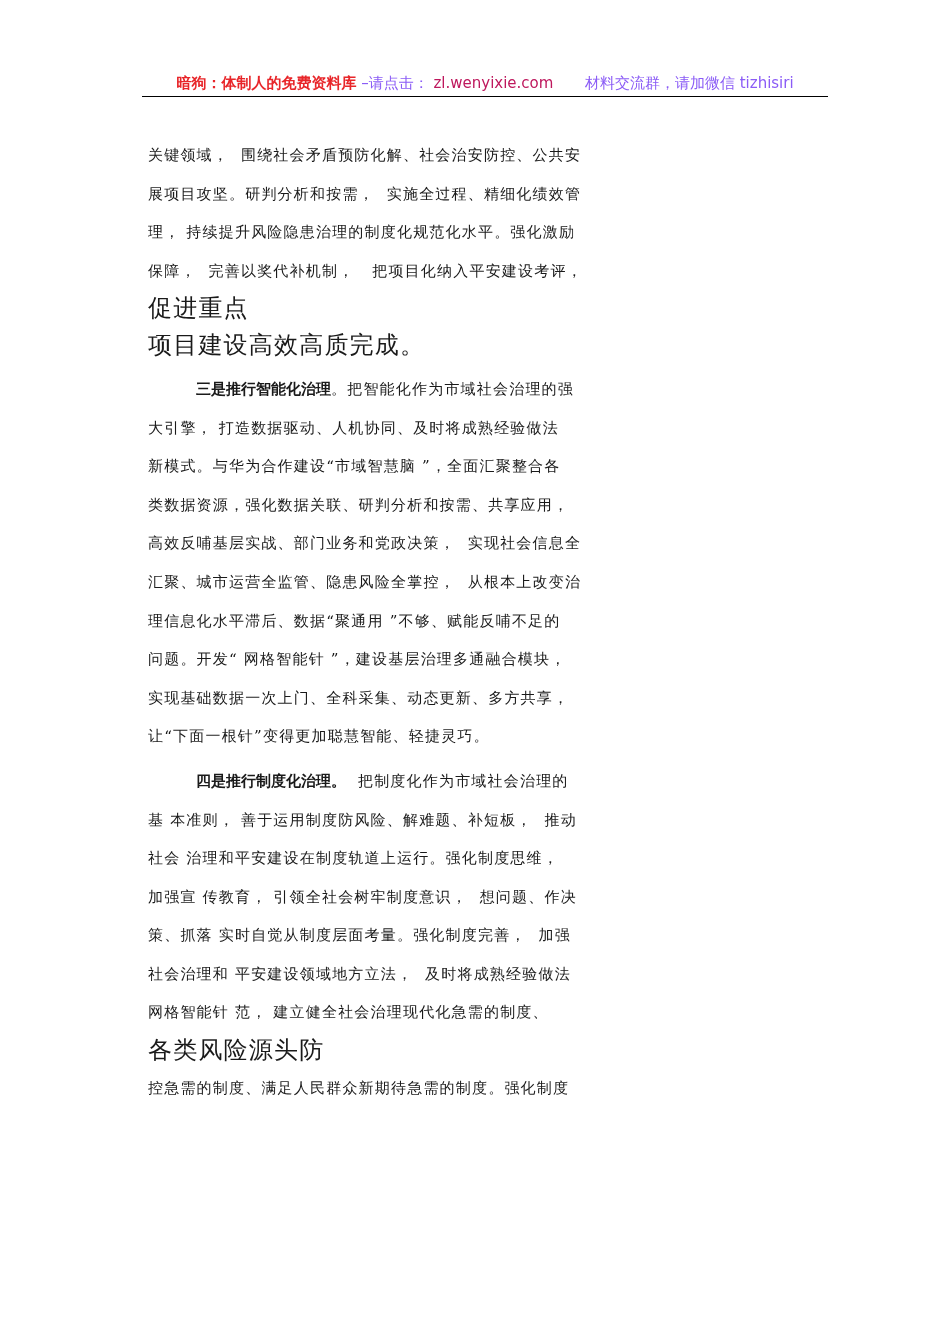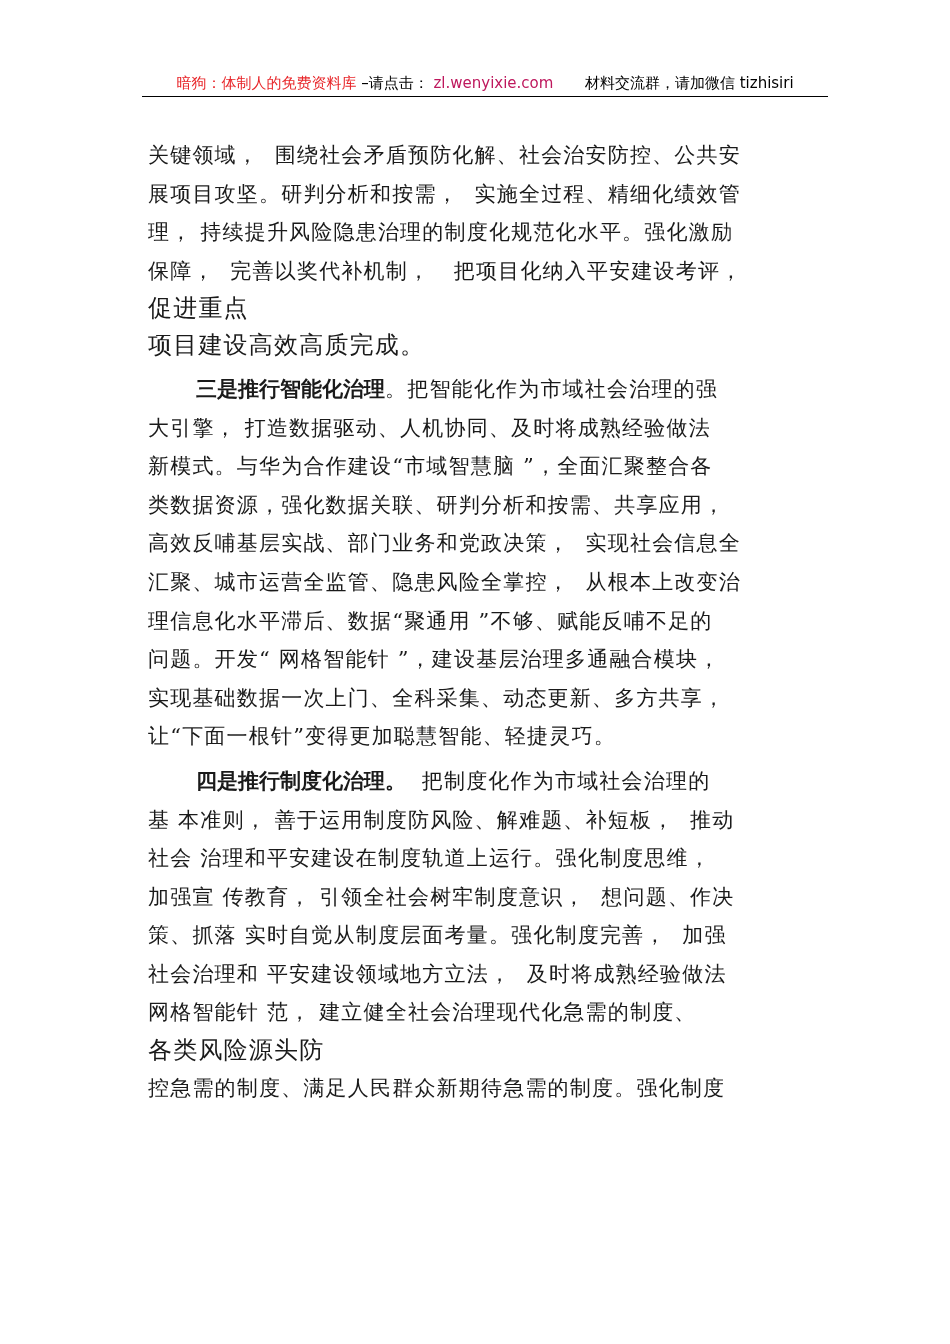--- a/index.html
+++ b/index.html
@@ -1,26 +1,26 @@
 <!DOCTYPE html>
 <html><head>
 <meta charset="utf-8">
 <style>
   html, body { margin: 0; padding: 0; background: #ffffff; }
   body { width: 950px; height: 1344px; position: relative; overflow: hidden;
          font-family: "DejaVu Serif", "Liberation Serif", serif; color: #1a1a1a; }
   .header { position: absolute; left: 142px; top: 72px; width: 686px; height: 24px;
             border-bottom: 1.5px solid #000; font-family: "DejaVu Sans", "Liberation Sans", sans-serif;
             font-size: 15px; white-space: nowrap; text-align: center; line-height: 22px; }
-  .header .red { color: #e8262a; }
-  .header .dark { color: #000000; }
+  .header .red { color: #e8262a; font-weight: bold; }
+  .header .dark { color: #8b5cf6; }
   .header .blue { color: #be185d; }
   .header .gap { display: inline-block; width: 22px; }
   .content { position: absolute; left: 148px; top: 136px; width: 670px; }
-  .line { font-size: 21px; height: 38.6px; line-height: 38.6px; white-space: pre; letter-spacing: 1.2px; }
+  .line { font-size: 15px; height: 38.6px; line-height: 38.6px; white-space: pre; letter-spacing: 1.2px; }
   .indent { padding-left: 48px; }
   .bold { font-family: "DejaVu Sans", "Liberation Sans", sans-serif; font-weight: bold; letter-spacing: 0px; }
   .para-gap { height: 6px; }
   .small-line { font-size: 24px; height: 36.8px; line-height: 36.8px; }
 </style>
 </head>
 <body>
 
 <div class="header">
   <span class="red">暗狗：体制人的免费资料库</span>

